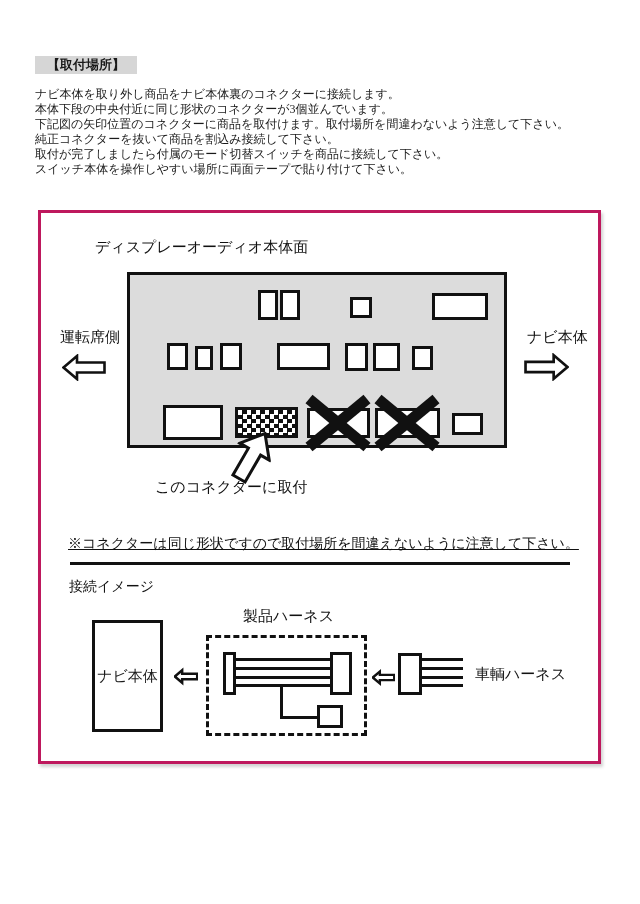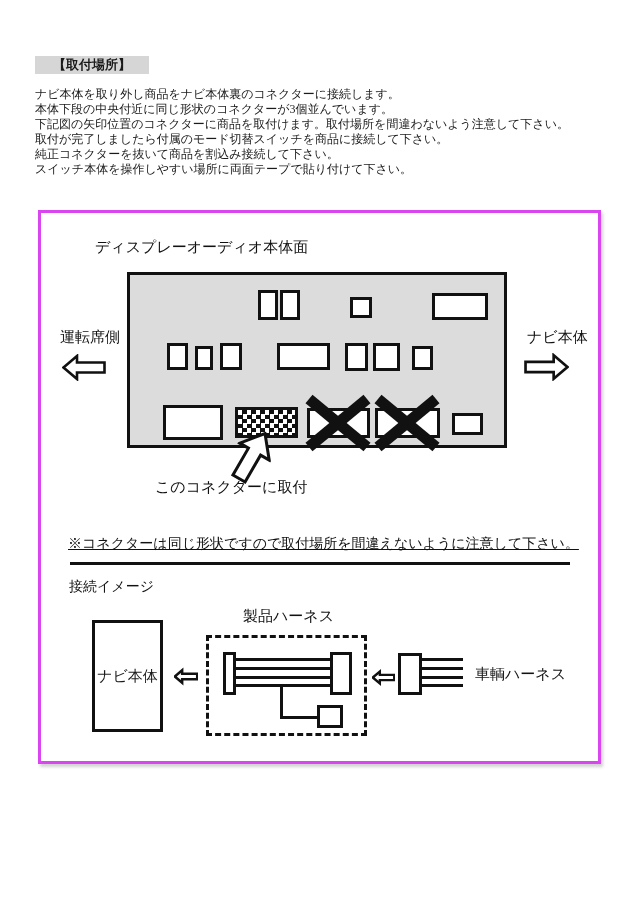--- a/index.html
+++ b/index.html
@@ -9,32 +9,32 @@
     position: relative;
     font-family: "Liberation Sans", sans-serif;
     color: #1a1a1a;
     overflow: hidden;
   }
   
   .doc-header {
     position: absolute; left: 35px; top: 56px;
     background: #d6d6d6;
     font-size: 13px; font-weight: bold; line-height: 18px;
-    padding: 0 18px;
+    padding: 0 12px;
   }
   .instructions {
     position: absolute; left: 35px; top: 87px; width: 570px;
     font-family: "Liberation Serif", serif;
     font-size: 12px; line-height: 15px;
   }
   
   .figure {
     position: absolute; left: 38px; top: 210px;
     width: 563px; height: 554px;
-    border: 3px solid #d946ef;
+    border: 3px solid #be185d;
     background: #fff;
     box-shadow: 2px 3px 3px rgba(0,0,0,0.18);
   }
   .lbl { position: absolute; font-size: 15px; line-height: 18px; color: #111; white-space: nowrap; }
   .lbl-sm { font-size: 14px; }
   
   .panel {
     position: absolute; left: 86px; top: 59px;
     width: 380px; height: 176px;
     background: #dcdcdc;
@@ -71,22 +71,22 @@
 </style>
 </head>
 <body>
 
 <div class="doc-header">【取付場所】</div>
 
 <div class="instructions">
   <div>ナビ本体を取り外し商品をナビ本体裏のコネクターに接続します。</div>
   <div>本体下段の中央付近に同じ形状のコネクターが3個並んでいます。</div>
   <div>下記図の矢印位置のコネクターに商品を取付けます。取付場所を間違わないよう注意して下さい。</div>
+  <div>純正コネクターを抜いて商品を割込み接続して下さい。</div>
   <div>取付が完了しましたら付属のモード切替スイッチを商品に接続して下さい。</div>
-  <div>純正コネクターを抜いて商品を割込み接続して下さい。</div>
   <div>スイッチ本体を操作しやすい場所に両面テープで貼り付けて下さい。</div>
 </div>
 
 <div class="figure">
 
   <div class="lbl" style="left:54px; top:25px;">ディスプレーオーディオ本体面</div>
 
   <div class="panel">
 
     <div class="conn" style="left:128px; top:15px; width:20px; height:30px;"></div>

